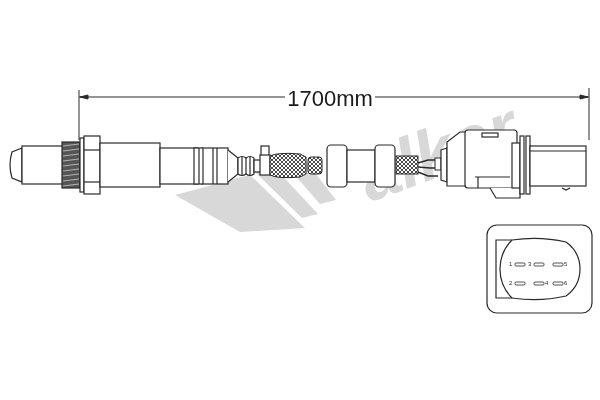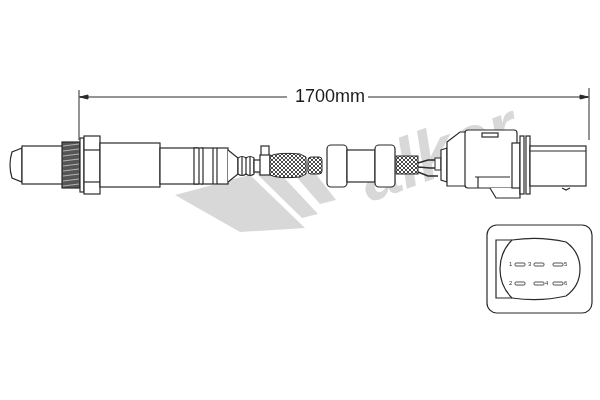--- a/index.html
+++ b/index.html
@@ -1,18 +1,18 @@
 <!DOCTYPE html>
 <html><head>
   <meta charset="utf-8">
   <style>
     html, body { margin: 0; padding: 0; background: #ffffff; }
     body { width: 600px; height: 400px; overflow: hidden; position: relative; font-family: "Liberation Sans", sans-serif; }
     #diagram { position: absolute; left: 0; top: 0; width: 600px; height: 400px; }
-    .dim-label { position: absolute; top: 86px; left: 0; width: 600px; text-align: center; font-size: 18px; color: #1a1a1a; font-family: "Liberation Sans", sans-serif; }
+    .dim-label { position: absolute; top: 86px; left: 0; width: 600px; text-align: center; font-size: 22px; color: #1a1a1a; font-family: "Liberation Sans", sans-serif; }
     .dim-label span { background: #fff; padding: 0 2px; position: relative; left: 30px; }
     .pin-num { font-family: "Liberation Sans", sans-serif; font-size: 6px; fill: #333; }
   </style>
 </head>
 <body>
 
 <svg id="diagram" viewBox="0 0 600 400" xmlns="http://www.w3.org/2000/svg">
   <defs>
     <pattern id="braid" width="4" height="4" patternUnits="userSpaceOnUse">
       <rect width="4" height="4" fill="#fff"></rect>

